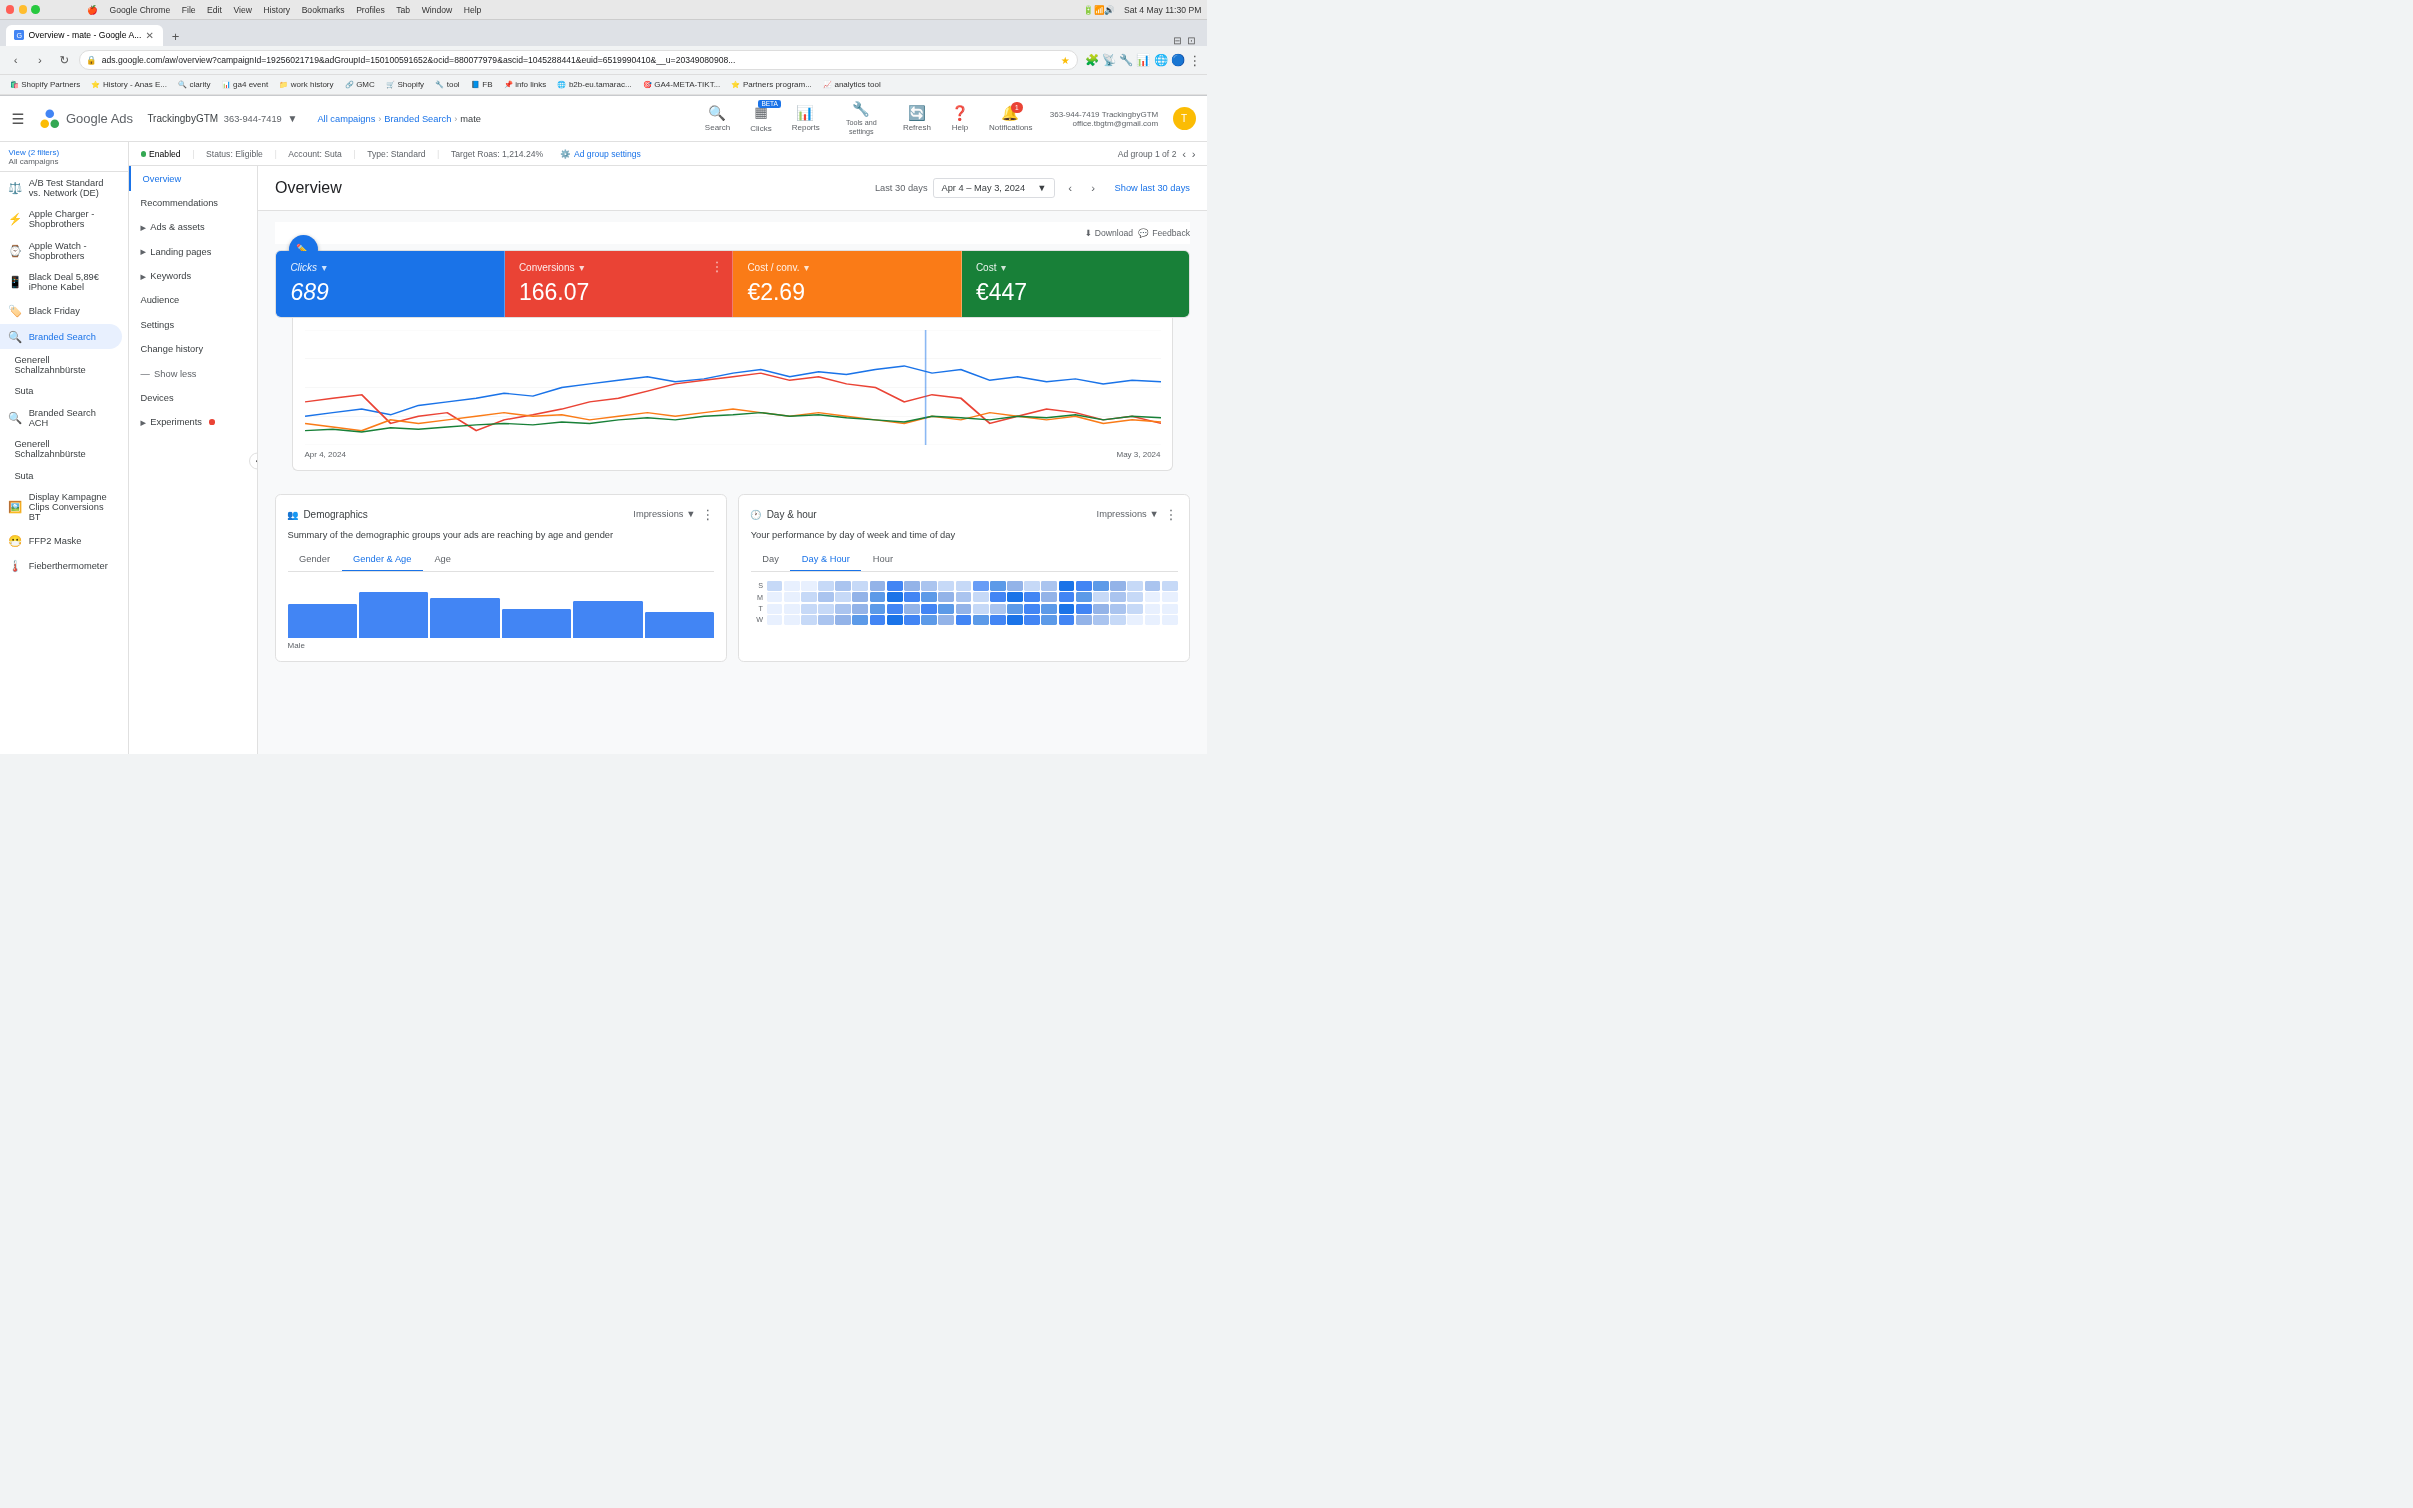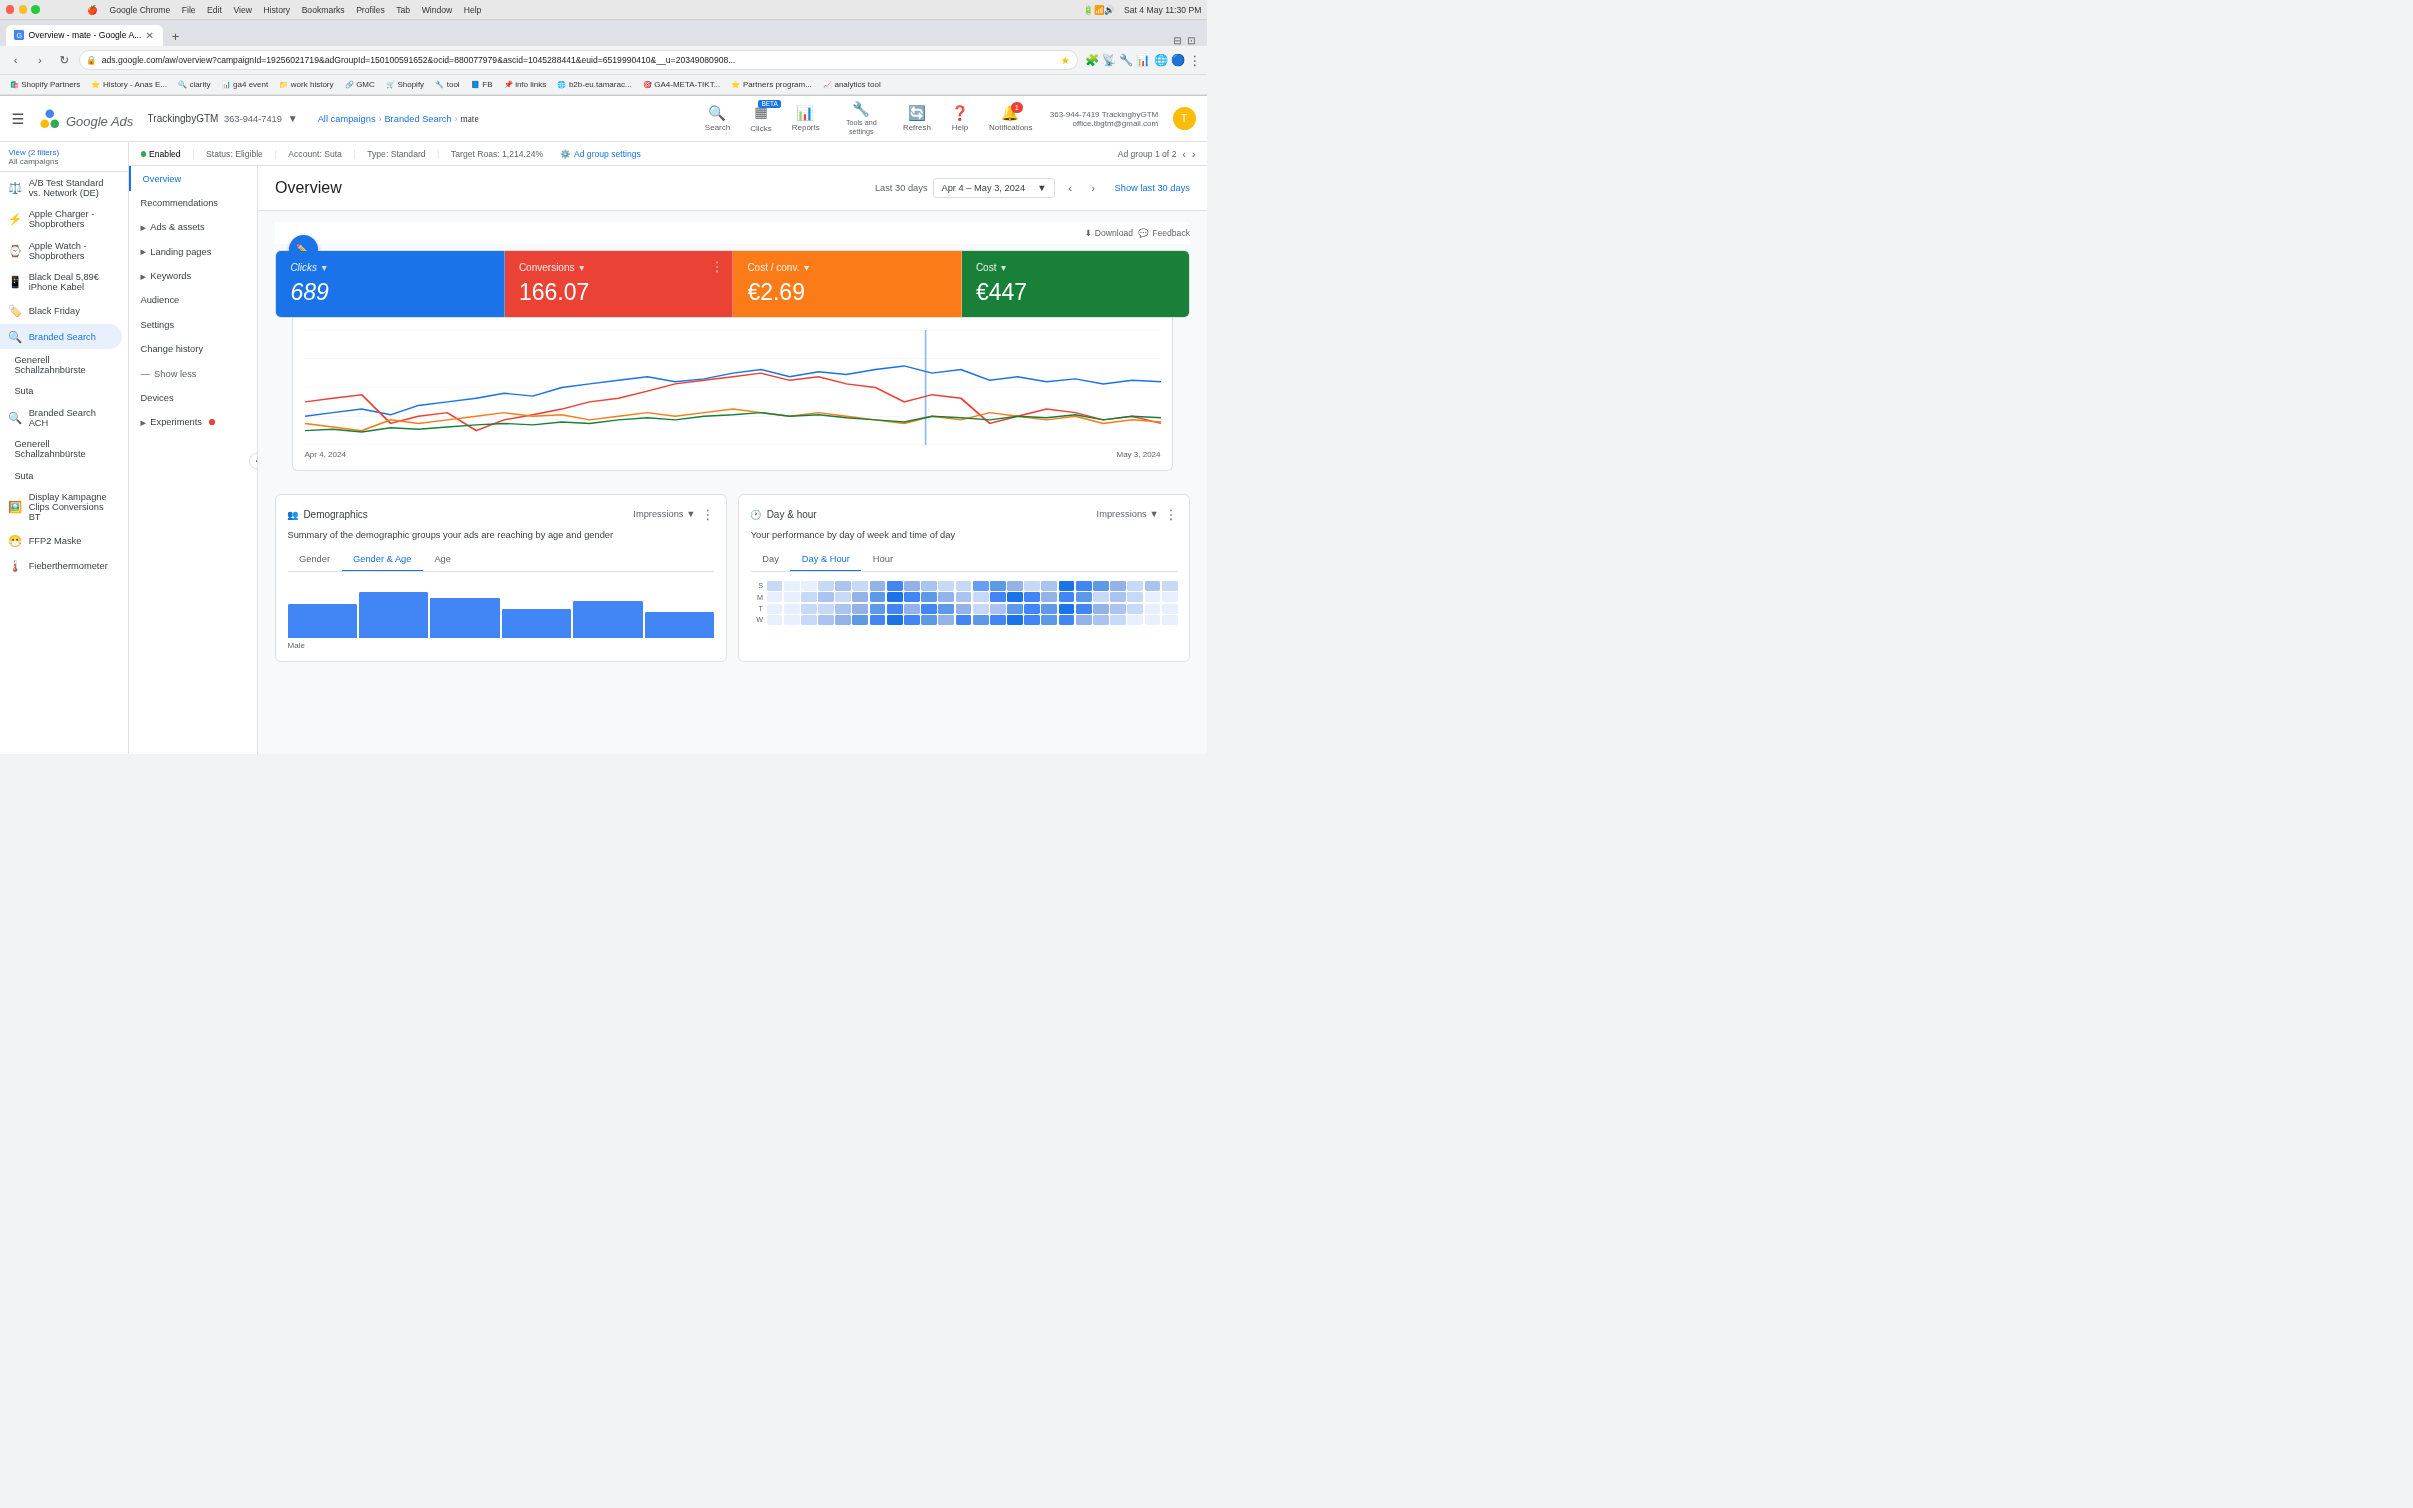--- a/index.html
+++ b/index.html
@@ -31,25 +31,25 @@
     .bookmarks-bar { height: 20px; background: #f1f3f4; display: flex; align-items: center; padding: 0 5.7px; gap: 2.9px; border-bottom: 0.7px solid #e0e0e0; overflow: hidden; }
     .bookmark { font-size: 8px; color: #333; display: flex; align-items: center; gap: 2.2px; padding: 1.4px 4.3px; border-radius: 2.9px; white-space: nowrap; cursor: pointer; }
     .bm-icon { font-size: 7.2px; }
     
     
     .app { display: flex; flex-direction: column; height: calc(754px - 20px - 26px - 29px - 20px); background: white; }
     
     
     .ads-topnav { height: 46px; background: white; border-bottom: 0.7px solid #e0e0e0; display: flex; align-items: center; padding: 0 11.5px; gap: 8.6px; flex-shrink: 0; }
     .hamburger { font-size: 14.4px; color: #555; cursor: pointer; margin-right: 5.7px; }
-    .ads-logo { display: flex; align-items: flex-end; gap: 5.7px; font-style: italic; }
+    .ads-logo { display: flex; align-items: center; gap: 5.7px; }
     .ads-brand { font-size: 13px; font-weight: 400; color: #5f6368; }
     .breadcrumb { display: flex; align-items: center; gap: 2.9px; font-size: 9.3px; margin-left: 11.5px; }
     .breadcrumb-item { color: #1a73e8; cursor: pointer; }
-    .breadcrumb-item.active { color: #3c4043; font-family: Liberation Serif, serif; }
+    .breadcrumb-item.active { color: #3c4043; }
     .breadcrumb-sep { color: #9aa0a6; }
     .topnav-actions { margin-left: auto; display: flex; align-items: center; gap: 2.9px; }
     .topnav-action { display: flex; flex-direction: column; align-items: center; gap: 1.4px; padding: 5.7px 8.6px; cursor: pointer; border-radius: 2.9px; font-size: 8px; color: #5f6368; }
     .topnav-action-icon { font-size: 14.4px; color: #5f6368; }
     .topnav-action-label { font-size: 8px; color: #5f6368; }
     .beta-badge { font-size: 6.5px; background: #1a73e8; color: white; padding: 0.7px 2.9px; border-radius: 2.2px; }
     .notification-icon { position: relative; }
     .notif-badge { position: absolute; top: -2.9px; right: -2.9px; background: #ea4335; color: white; border-radius: 50%; width: 11.5px; height: 11.5px; font-size: 6.5px; display: flex; align-items: center; justify-content: center; }
     .user-avatar { width: 23px; height: 23px; border-radius: 50%; background: #fbbc04; display: flex; align-items: center; justify-content: center; font-size: 10px; font-weight: 500; color: white; margin-left: 5.7px; }
     .sidebar-filters { padding: 5.7px 8.6px; border-bottom: 0.7px solid #e0e0e0; }

